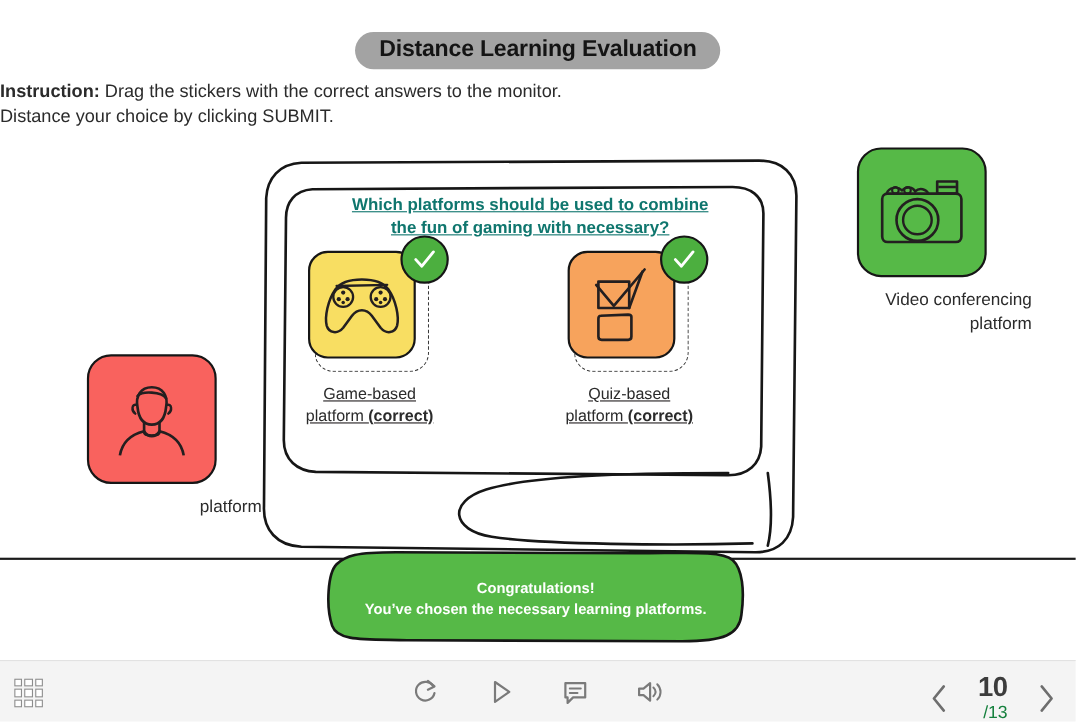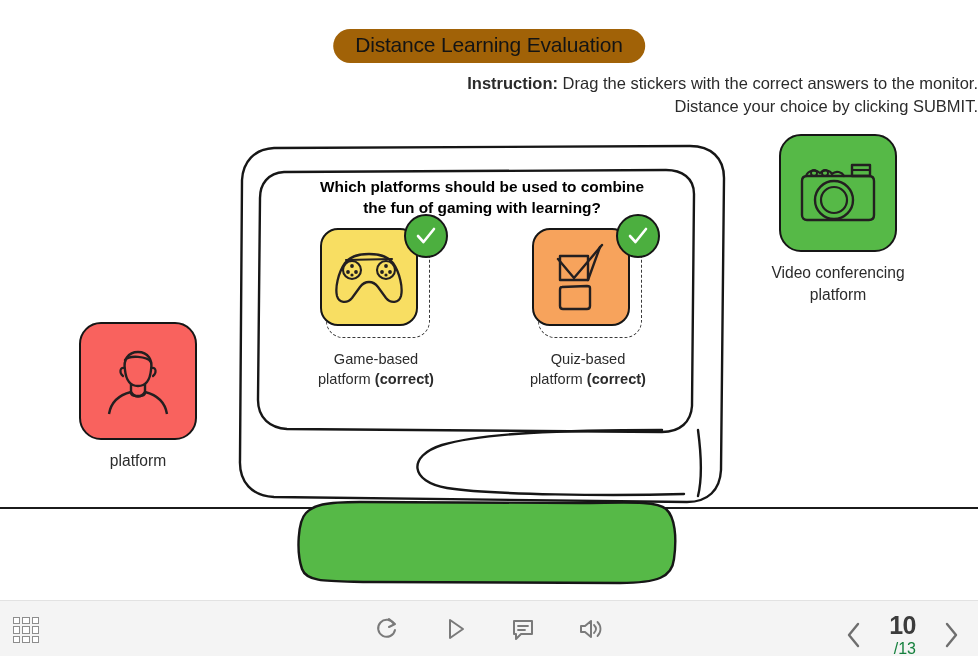--- a/index.html
+++ b/index.html
@@ -22,37 +22,37 @@
     height: 600px;
     background: #ffffff;
   }
 
   
   .title-pill {
     position: absolute;
     left: 50%;
     transform: translateX(-50%);
     top: 29px;
-    background: #a16207;
+    background: #a3a3a3;
     border-radius: 18px;
     padding: 4px 22px 6px 22px;
     font-size: 21px;
-    font-weight: normal;
+    font-weight: bold;
     letter-spacing: -0.2px;
     color: #141414;
     white-space: nowrap;
   }
 
   
   .instruction {
     position: absolute;
     left: 0;
     top: 72px;
     width: 978px;
-    text-align: right;
+    text-align: left;
     font-size: 16.5px;
     line-height: 23px;
     color: #2b2b2b;
   }
   .instruction b { font-weight: bold; }
 
   
   .ground-line {
     position: absolute;
     left: 0;
@@ -85,28 +85,29 @@
     left: 272px;
     top: 168px;
     width: 420px;
     height: 250px;
   }
   .question {
     text-align: center;
     font-size: 15.4px;
     font-weight: bold;
     line-height: 21px;
-    color: #000000;
+    color: #0f766e;
     padding: 8px 16px 0 16px;
+    text-decoration: underline;
   }
   .answers {
     display: flex;
-    justify-content: center;
-    gap: 84px;
+    gap: 108px;
     margin-top: 10px;
+    text-decoration: underline;
   }
   .answer {
     width: 128px;
     position: relative;
     text-align: center;
   }
   .sticker-slot {
     position: relative;
     width: 112px;
     height: 112px;
@@ -156,21 +157,21 @@
     margin-top: 9px;
     font-size: 14.6px;
     line-height: 20px;
     color: #2b2b2b;
   }
   .answer-label b { font-weight: bold; }
 
   
   .free-sticker {
     position: absolute;
-    text-align: center;
+    text-align: right;
     width: 200px;
   }
   .free-sticker .sticker-tile {
     position: relative;
     left: auto; top: auto;
     margin: 0 auto;
     width: 118px;
     height: 118px;
     border-radius: 22px;
   }
@@ -313,21 +314,21 @@
       C 330 300 250 303 210 315
       C 175 326 178 352 215 358
       C 260 365 380 366 452 364"></path>
 
     <path class="hand-line" d="M 466 300 C 470 330 470 350 466 366"></path>
   </svg>
 
   <div class="screen-content">
     <div class="question">
       <div>Which platforms should be used to combine</div>
-      <div>the fun of gaming with learning?</div>
+      <div>the fun of gaming with necessary?</div>
     </div>
 
     <div class="answers">
 
       <div class="answer">
         <div class="sticker-slot">
           <div class="dashed-outline"></div>
           <div class="sticker-tile tile-yellow">
             <svg width="74" height="62" viewBox="0 0 74 62">
               <path d="M 13 17 C 6 27 3 42 5 50 C 7 57 15 58 20 52 L 28 41 C 31 37 34 36 37 36 C 40 36 43 37 46 41 L 54 52 C 59 58 67 57 69 50 C 71 42 68 27 61 17 C 56 10 48 8 37 8 C 26 8 18 10 13 17 Z" fill="none" stroke="#231f20" stroke-width="2.3" stroke-linejoin="round"></path>
@@ -415,20 +416,22 @@
       <div>Video conferencing</div>
       <div>platform</div>
     </div>
   </div>
 
   <div class="feedback">
     <svg width="394" height="92" viewBox="0 0 394 92" style="position:absolute;left:0;top:0;">
       <path d="M 16 16 C 8 24 6 54 12 72 C 17 86 40 84 80 85 L 330 86 C 368 86 382 80 384 62 C 387 40 385 20 376 12 C 366 3 330 6 290 6 L 70 5 C 34 5 24 8 16 16 Z" fill="#56B947" stroke="#161616" stroke-width="2.4" stroke-linejoin="round"></path>
     </svg>
     <div class="feedback-text">
+      <div>Congratulations!</div>
+      <div>You’ve chosen the necessary learning platforms.</div>
     </div>
   </div>
 
 </div>
 
 <div class="toolbar">
 
   <div class="tb-grid">
     <i></i>
       <i></i>

